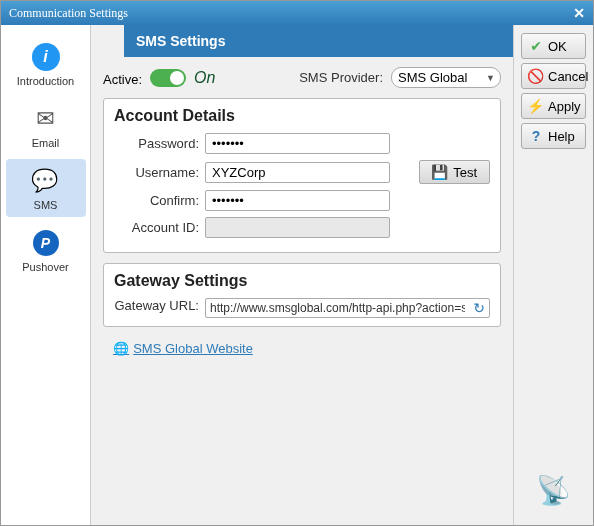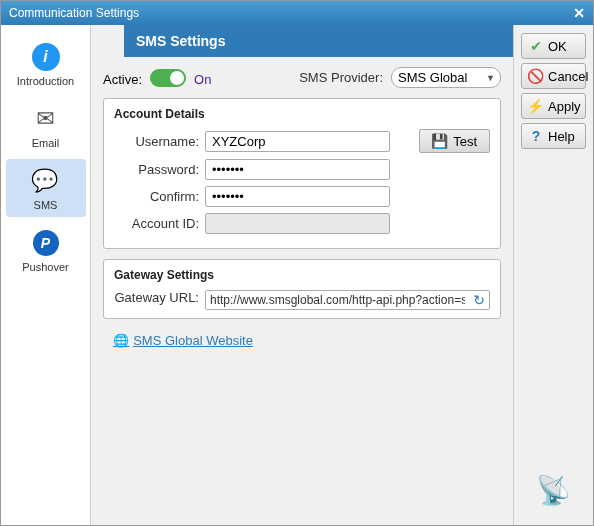--- a/index.html
+++ b/index.html
@@ -1,41 +1,41 @@
 <!DOCTYPE html>
 <html><head>
   <meta charset="utf-8">
   <style>
     * { box-sizing: border-box; margin: 0; padding: 0; font-family: 'Segoe UI', Arial, sans-serif; font-size: 13px; }
     body { background: #f0f0f0; display: flex; justify-content: center; align-items: center; height: 100vh; }
     .window { width: 594px; height: 526px; background: #f0f0f0; border: 1px solid #999; box-shadow: 2px 2px 8px rgba(0,0,0,0.4); display: flex; flex-direction: column; }
     .title-bar { background: linear-gradient(to bottom, #4a9fd4, #2e7bb8); color: white; padding: 4px 8px; display: flex; justify-content: space-between; align-items: center; height: 24px; }
-    .title-bar-title { font-size: 12px; font-weight: normal; }
+    .title-bar-title { font-size: 12px; font-weight: normal; font-family: Liberation Serif, serif; }
     .title-bar-close { color: white; font-size: 14px; cursor: pointer; background: none; border: none; font-weight: bold; line-height: 1; }
     .window-body { display: flex; flex: 1; overflow: hidden; }
     .sidebar { width: 90px; background: #ffffff; border-right: 1px solid #ccc; display: flex; flex-direction: column; align-items: center; padding-top: 10px; gap: 4px; }
     .sidebar-item { display: flex; flex-direction: column; align-items: center; padding: 6px 8px; cursor: pointer; width: 80px; border-radius: 4px; color: #333; }
     .sidebar-item.active { background: #cde0f5; }
     .sidebar-icon { width: 32px; height: 32px; display: flex; align-items: center; justify-content: center; margin-bottom: 2px; }
     .sidebar-label { font-size: 11px; text-align: center; color: #333; }
     .main-content { flex: 1; display: flex; flex-direction: column; padding: 0; }
     .sms-header { background: #2e7bb8; color: white; padding: 8px 12px; font-size: 14px; font-weight: bold; margin-left: 33px; }
     .content-area { flex: 1; padding: 10px 12px; background: #f0f0f0; display: flex; flex-direction: column; gap: 10px; }
     .active-row { display: flex; align-items: center; gap: 20px; }
     .active-group { display: flex; align-items: flex-end; gap: 8px; }
     .toggle-switch { width: 36px; height: 18px; background: #4caf50; border-radius: 9px; position: relative; display: inline-block; cursor: pointer; }
     .toggle-switch::after { content: ''; position: absolute; width: 14px; height: 14px; background: white; border-radius: 50%; top: 2px; right: 2px; }
-    .on-label { color: #4c1d95; font-size: 13px; }
+    .on-label { color: #14532d; font-size: 16px; font-style: italic; }
     .provider-group { display: flex; align-items: center; gap: 8px; margin-left: auto; }
     .provider-label { color: #333; }
     .provider-select { padding: 2px 20px 2px 6px; border: 1px solid #aaa; background: white; font-size: 13px; appearance: none; -webkit-appearance: none; cursor: pointer; min-width: 110px; border-radius: 10px; }
     .select-wrapper { position: relative; display: inline-block; }
     .select-wrapper::after { content: '▼'; position: absolute; right: 6px; top: 50%; transform: translateY(-50%); font-size: 9px; pointer-events: none; color: #555; }
     .section-box { background: white; border: 1px solid #bbb; border-radius: 3px; padding: 8px 10px; }
-    .section-title { font-weight: bold; font-size: 12px; color: #222; margin-bottom: 8px; }
+    .section-title { font-weight: bold; font-size: 16px; color: #222; margin-bottom: 8px; }
     .form-row { display: flex; align-items: center; margin-bottom: 6px; gap: 6px; }
     .form-label { width: 85px; text-align: right; color: #333; flex-shrink: 0; }
     .form-input { border: 1px solid #aaa; padding: 2px 6px; font-size: 13px; width: 185px; background: white; border-radius: 2px; }
     .form-input.blurred { background: #e8e8e8; color: #e8e8e8; }
     .test-btn { margin-left: auto; padding: 3px 12px; background: linear-gradient(to bottom, #f0f0f0, #d8d8d8); border: 1px solid #aaa; cursor: pointer; border-radius: 2px; display: flex; align-items: center; gap: 4px; font-size: 12px; }
     .gateway-row { display: flex; align-items: flex-start; gap: 6px; }
     .gateway-label { width: 85px; text-align: right; flex-shrink: 0; color: #333; }
     .gateway-input-wrap { display: flex; align-items: center; border: 1px solid #aaa; background: white; border-radius: 2px; flex: 1; }
     .gateway-input { border: none; outline: none; padding: 2px 4px; font-size: 12px; flex: 1; color: #333; background: transparent; }
     .gateway-refresh { cursor: pointer; color: #2e7bb8; font-size: 14px; padding: 0 4px; }
@@ -111,30 +111,30 @@
                 <option>Twilio</option>
                 <option>Nexmo</option>
               </select>
             </div>
           </div>
         </div>
 
         <div class="section-box">
           <div class="section-title">Account Details</div>
           <div class="form-row">
+            <span class="form-label">Password:</span>
+            <input class="form-input" type="password" value="1234567" style="">
+          </div>
+          <div class="form-row">
             <span class="form-label">Username:</span>
             <input class="form-input" type="text" value="XYZCorp" style="">
             <button class="test-btn">
               <span class="disk-icon">💾</span>
               <span>Test</span>
             </button>
-          </div>
-          <div class="form-row">
-            <span class="form-label">Password:</span>
-            <input class="form-input" type="password" value="1234567" style="">
           </div>
           <div class="form-row">
             <span class="form-label">Confirm:</span>
             <input class="form-input" type="password" value="1234567" style="">
           </div>
           <div class="form-row">
             <span class="form-label">Account ID:</span>
             <input class="form-input blurred" type="text" value="   " style="">
           </div>
         </div>

